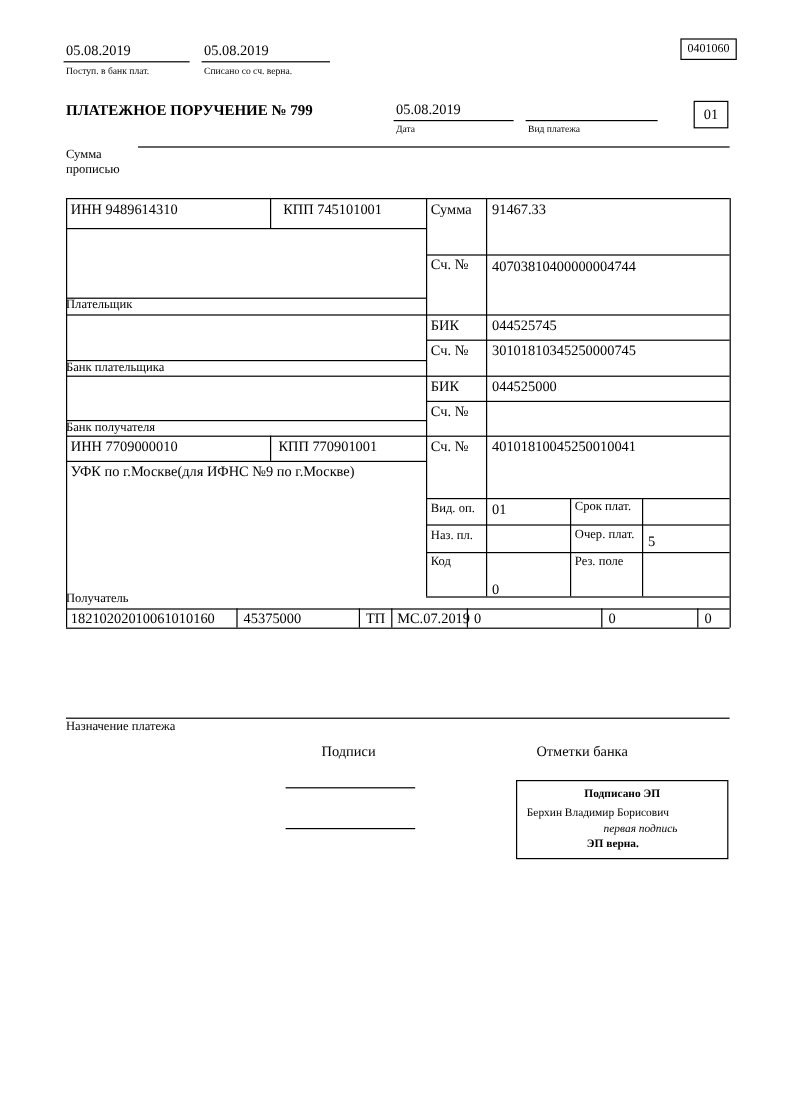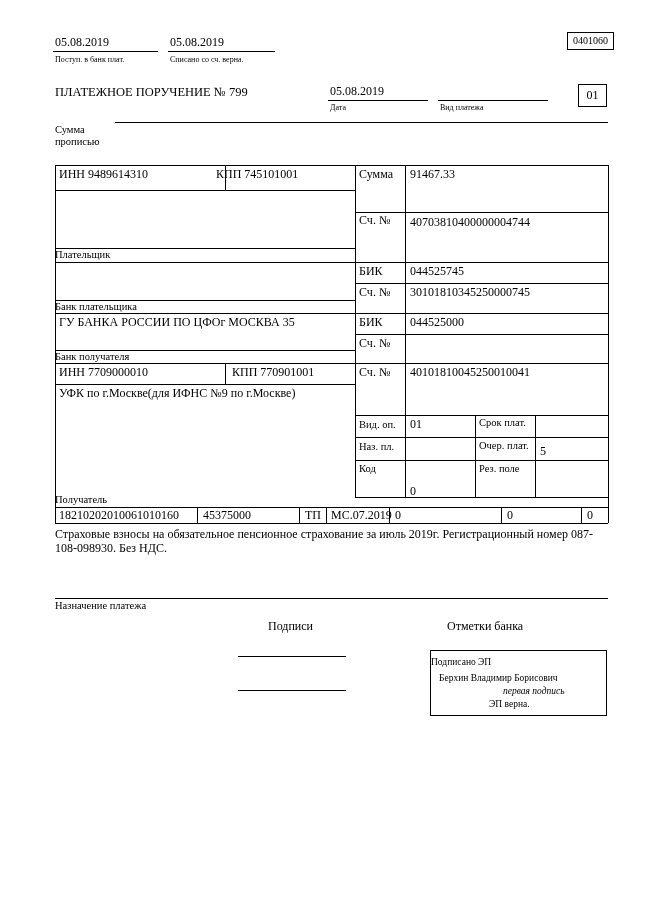--- a/index.html
+++ b/index.html
@@ -6,21 +6,21 @@
   .page {
     position:relative; width:660px; height:919px; margin:0 auto;
     background:#ffffff; color:#000;
     font-family:"Liberation Serif", serif; overflow:hidden;
   }
   .t  { position:absolute; white-space:nowrap; line-height:1.15; }
   .wrap { white-space:normal; }
   .f12 { font-size:12px; }
   .f10 { font-size:10.5px; }
   .f8  { font-size:8px; }
-  .b   { font-weight:normal; }
+  .b   { font-weight:bold; }
   .hl  { position:absolute; height:1px; background:#000; }
   .vl  { position:absolute; width:1px; background:#000; }
   .box { position:absolute; border:1px solid #000; box-sizing:border-box; }
   .stamp {
     position:absolute; box-sizing:border-box;
     border:1px solid var(--stamp-blue,#3333cc); color:var(--stamp-blue,#3333cc);
     font-family:"Liberation Sans", sans-serif; font-size:8.5px;
     line-height:11.5px; padding:3px 5px;
   }
   .marks {
@@ -83,35 +83,34 @@
   <div class="vl" style="left:475px;top:415px;height:82px"></div>
   <div class="vl" style="left:535px;top:415px;height:82px"></div>
   <div class="vl" style="left:197px;top:507px;height:16px"></div>
   <div class="vl" style="left:299px;top:507px;height:16px"></div>
   <div class="vl" style="left:326px;top:507px;height:16px"></div>
   <div class="vl" style="left:389px;top:507px;height:16px"></div>
   <div class="vl" style="left:501px;top:507px;height:16px"></div>
   <div class="vl" style="left:581px;top:507px;height:16px"></div>
 
   <div class="t f12" style="left:59px;top:168px">ИНН 9489614310</div>
-  <div class="t f12" style="left:216px;top:168px">КПП 745101001</div>
+  <div class="t f12" style="left:236px;top:168px">КПП 745101001</div>
   <div class="t f12" style="left:359px;top:168px">Сумма</div>
   <div class="t f12" style="left:410px;top:168px">91467.33</div>
 
   <div class="t f12" style="left:359px;top:214px">Сч. №</div>
   <div class="t f12" style="left:410px;top:216px">40703810400000004744</div>
   <div class="t f10" style="left:55px;top:249px">Плательщик</div>
 
   <div class="t f12" style="left:359px;top:265px">БИК</div>
   <div class="t f12" style="left:410px;top:265px">044525745</div>
   <div class="t f12" style="left:359px;top:286px">Сч. №</div>
   <div class="t f12" style="left:410px;top:286px">30101810345250000745</div>
   <div class="t f10" style="left:55px;top:301px">Банк плательщика</div>
 
-  <div class="t f12" style="left:59px;top:316px">ГУ БАНКА РОССИИ ПО ЦФОг МОСКВА 35</div>
   <div class="t f12" style="left:359px;top:316px">БИК</div>
   <div class="t f12" style="left:410px;top:316px">044525000</div>
   <div class="t f12" style="left:359px;top:337px">Сч. №</div>
   <div class="t f12" style="left:410px;top:337px"></div>
   <div class="t f10" style="left:55px;top:351px">Банк получателя</div>
 
   <div class="t f12" style="left:59px;top:366px">ИНН 7709000010</div>
   <div class="t f12" style="left:232px;top:366px">КПП 770901001</div>
   <div class="t f12" style="left:359px;top:366px">Сч. №</div>
   <div class="t f12" style="left:410px;top:366px">40101810045250010041</div>
@@ -129,30 +128,29 @@
   <div class="t f10" style="left:55px;top:494px">Получатель</div>
 
   <div class="t f12" style="left:59px;top:509px">18210202010061010160</div>
   <div class="t f12" style="left:203px;top:509px">45375000</div>
   <div class="t f12" style="left:305px;top:509px">ТП</div>
   <div class="t f12" style="left:331px;top:509px">МС.07.2019</div>
   <div class="t f12" style="left:395px;top:509px">0</div>
   <div class="t f12" style="left:507px;top:509px">0</div>
   <div class="t f12" style="left:587px;top:509px">0</div>
 
-  <div class="t f12 wrap" style="left:55px;top:527px;width:552px;line-height:14px">Страховые взносы на обязательное пенсионное страхование за июль 2019г. Регистрационный номер 087-108-098930. Без НДС.</div>
   <div class="t f10" style="left:55px;top:600px">Назначение платежа</div>
 
   <div class="t f12" style="left:268px;top:620px">Подписи</div>
   <div class="t f12" style="left:447px;top:620px">Отметки банка</div>
 
 
   <div class="hl" style="left:238px;top:656px;width:108px"></div>
   <div class="hl" style="left:238px;top:690px;width:108px"></div>
 
   <div class="marks" style="left:430px;top:650px;width:177px;height:66px">
-    <div class="b" style="margin-top:5px">Подписано ЭП</div>
+    <div class="b" style="text-align:center;margin-top:5px">Подписано ЭП</div>
     <div style="margin:3px 0 0 8px">Берхин Владимир Борисович</div>
     <div style="margin:0 0 0 72px;font-style:italic">первая подпись</div>
     <div class="b" style="margin:0 0 0 58px">ЭП верна.</div>
   </div>
 
 </div>
 
 </body></html>

